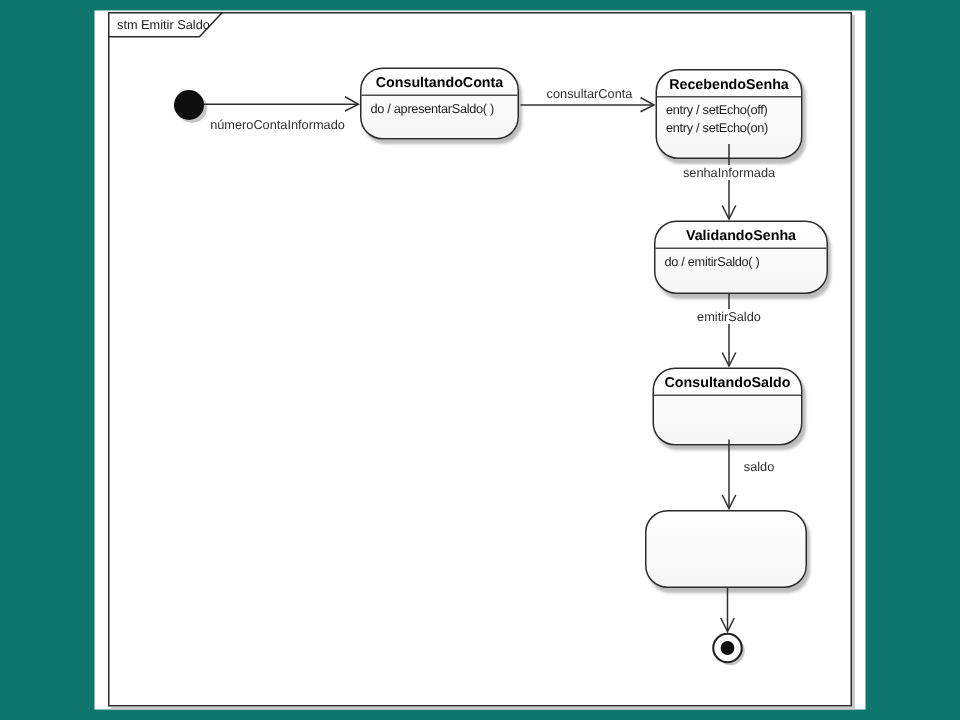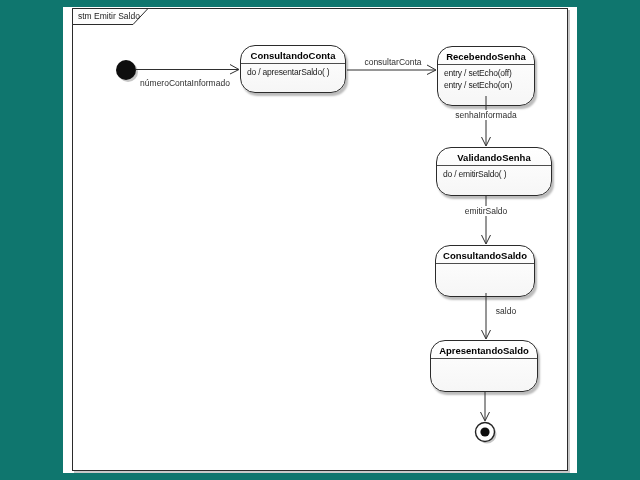--- a/index.html
+++ b/index.html
@@ -68,21 +68,20 @@
     <div class="state-actions">
       <div class="state-action">do / emitirSaldo( )</div>
     </div>
   </div>
 
   <div class="state" style="left:435px; top:245px; width:100px; height:52px;">
     <div class="state-name">ConsultandoSaldo</div>
   </div>
 
   <div class="state" style="left:430px; top:340px; width:108px; height:52px;">
-    <div class="state-name">ApresentandoSaldo</div>
   </div>
 
   <svg class="wires" width="640" height="480">
 
     <g>
       <circle cx="128" cy="72" r="10" fill="#c6c6c6"></circle>
       <circle cx="126" cy="70" r="10" fill="#0e0e0e"></circle>
     </g>
 
     <path d="M136,69.5 L238.5,69.5" stroke="#2f2f2f" stroke-width="1" fill="none"></path>

